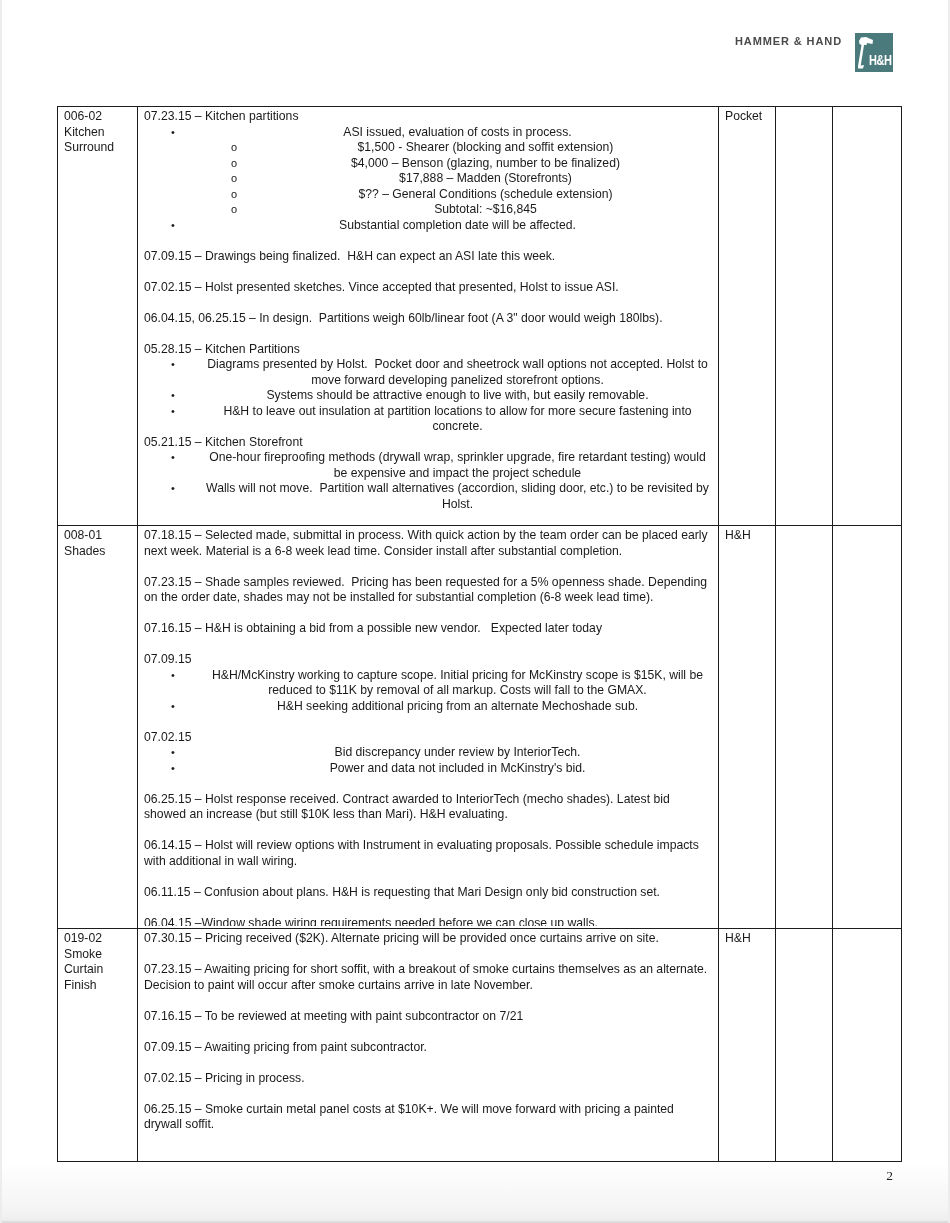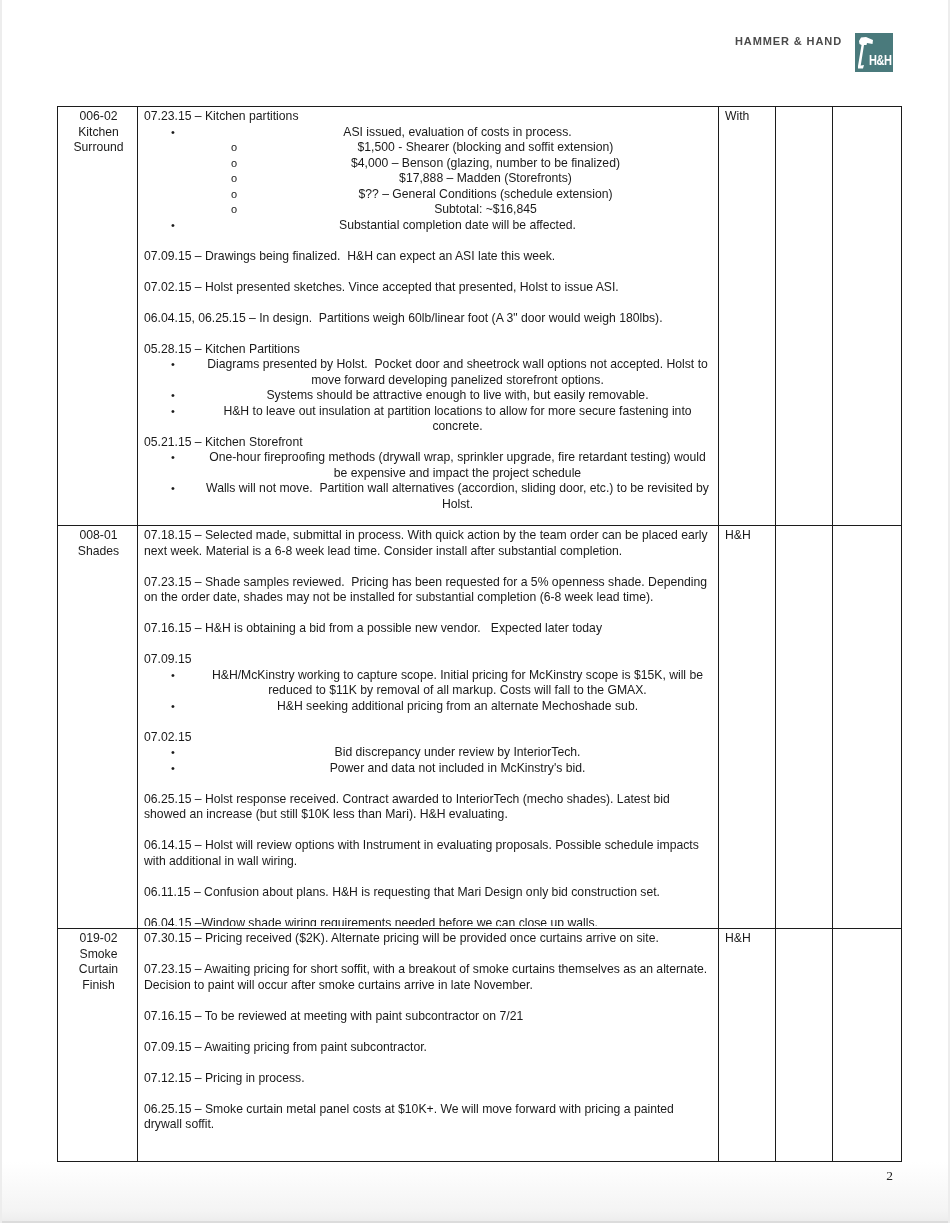--- a/index.html
+++ b/index.html
@@ -21,21 +21,21 @@
   .logo .logo-hh{
     position:absolute;right:2px;bottom:3px;
     color:#ffffff;font-weight:bold;font-size:12px;letter-spacing:-0.5px;
     transform:scaleY(1.25) scaleX(0.92);transform-origin:bottom right;
     font-family:"Liberation Sans",sans-serif;
   }
   
   .table-wrap{position:absolute;left:57px;top:106px;}
   table.doc{border-collapse:collapse;table-layout:fixed;width:844px;}
   table.doc td{border:1.5px solid #1c1c1c;vertical-align:top;padding:2px 4px 0 6px;}
-  td.id-cell{padding-left:7px;text-align:center;}
+  td.id-cell{padding-left:7px;}
   td.owner-cell{padding-left:8px;}
   tr.r0{height:419px;} tr.r1{height:403px;} tr.r2{height:233px;}
   tr.r0 .clip{max-height:414px;overflow:hidden;}
   tr.r1 .clip{max-height:398px;overflow:hidden;}
   tr.r2 .clip{max-height:228px;overflow:hidden;}
   .doc{font-size:12.2px;line-height:15.5px;}
   .p,.btext,.id-code,.id-title-line,.owner{white-space:pre-wrap;}
   .gap{height:15.5px;}
   .b1{display:flex;padding-left:27px;}
   .b1 .marker{flex:0 0 30px;font-size:11px;}
@@ -138,21 +138,21 @@
                   <span class="btext">One-hour fireproofing methods (drywall wrap, sprinkler upgrade, fire retardant testing) would be expensive and impact the project schedule</span>
                 </div>
                 <div class="b1">
                   <span class="marker">•</span>
                   <span class="btext">Walls will not move.  Partition wall alternatives (accordion, sliding door, etc.) to be revisited by Holst.</span>
                 </div>
               </div>
             </td>
             <td class="owner-cell">
               <div class="clip">
-                <div class="owner">With</div>
+                <div class="owner">Pocket</div>
               </div>
             </td>
             <td class="empty-cell"></td>
             <td class="empty-cell"></td>
           </tr>
           <tr class="r1">
             <td class="id-cell">
               <div class="clip">
                 <div class="id-code">008-01</div>
                 <div class="id-title-line">Shades</div>
@@ -215,21 +215,21 @@
             <td class="desc-cell">
               <div class="clip">
                 <div class="p">07.30.15 – Pricing received ($2K). Alternate pricing will be provided once curtains arrive on site.</div>
                 <div class="gap"></div>
                 <div class="p">07.23.15 – Awaiting pricing for short soffit, with a breakout of smoke curtains themselves as an alternate. Decision to paint will occur after smoke curtains arrive in late November.</div>
                 <div class="gap"></div>
                 <div class="p">07.16.15 – To be reviewed at meeting with paint subcontractor on 7/21</div>
                 <div class="gap"></div>
                 <div class="p">07.09.15 – Awaiting pricing from paint subcontractor.</div>
                 <div class="gap"></div>
-                <div class="p">07.12.15 – Pricing in process.</div>
+                <div class="p">07.02.15 – Pricing in process.</div>
                 <div class="gap"></div>
                 <div class="p">06.25.15 – Smoke curtain metal panel costs at $10K+. We will move forward with pricing a painted drywall soffit.</div>
               </div>
             </td>
             <td class="owner-cell">
               <div class="clip">
                 <div class="owner">H&amp;H</div>
               </div>
             </td>
             <td class="empty-cell"></td>

